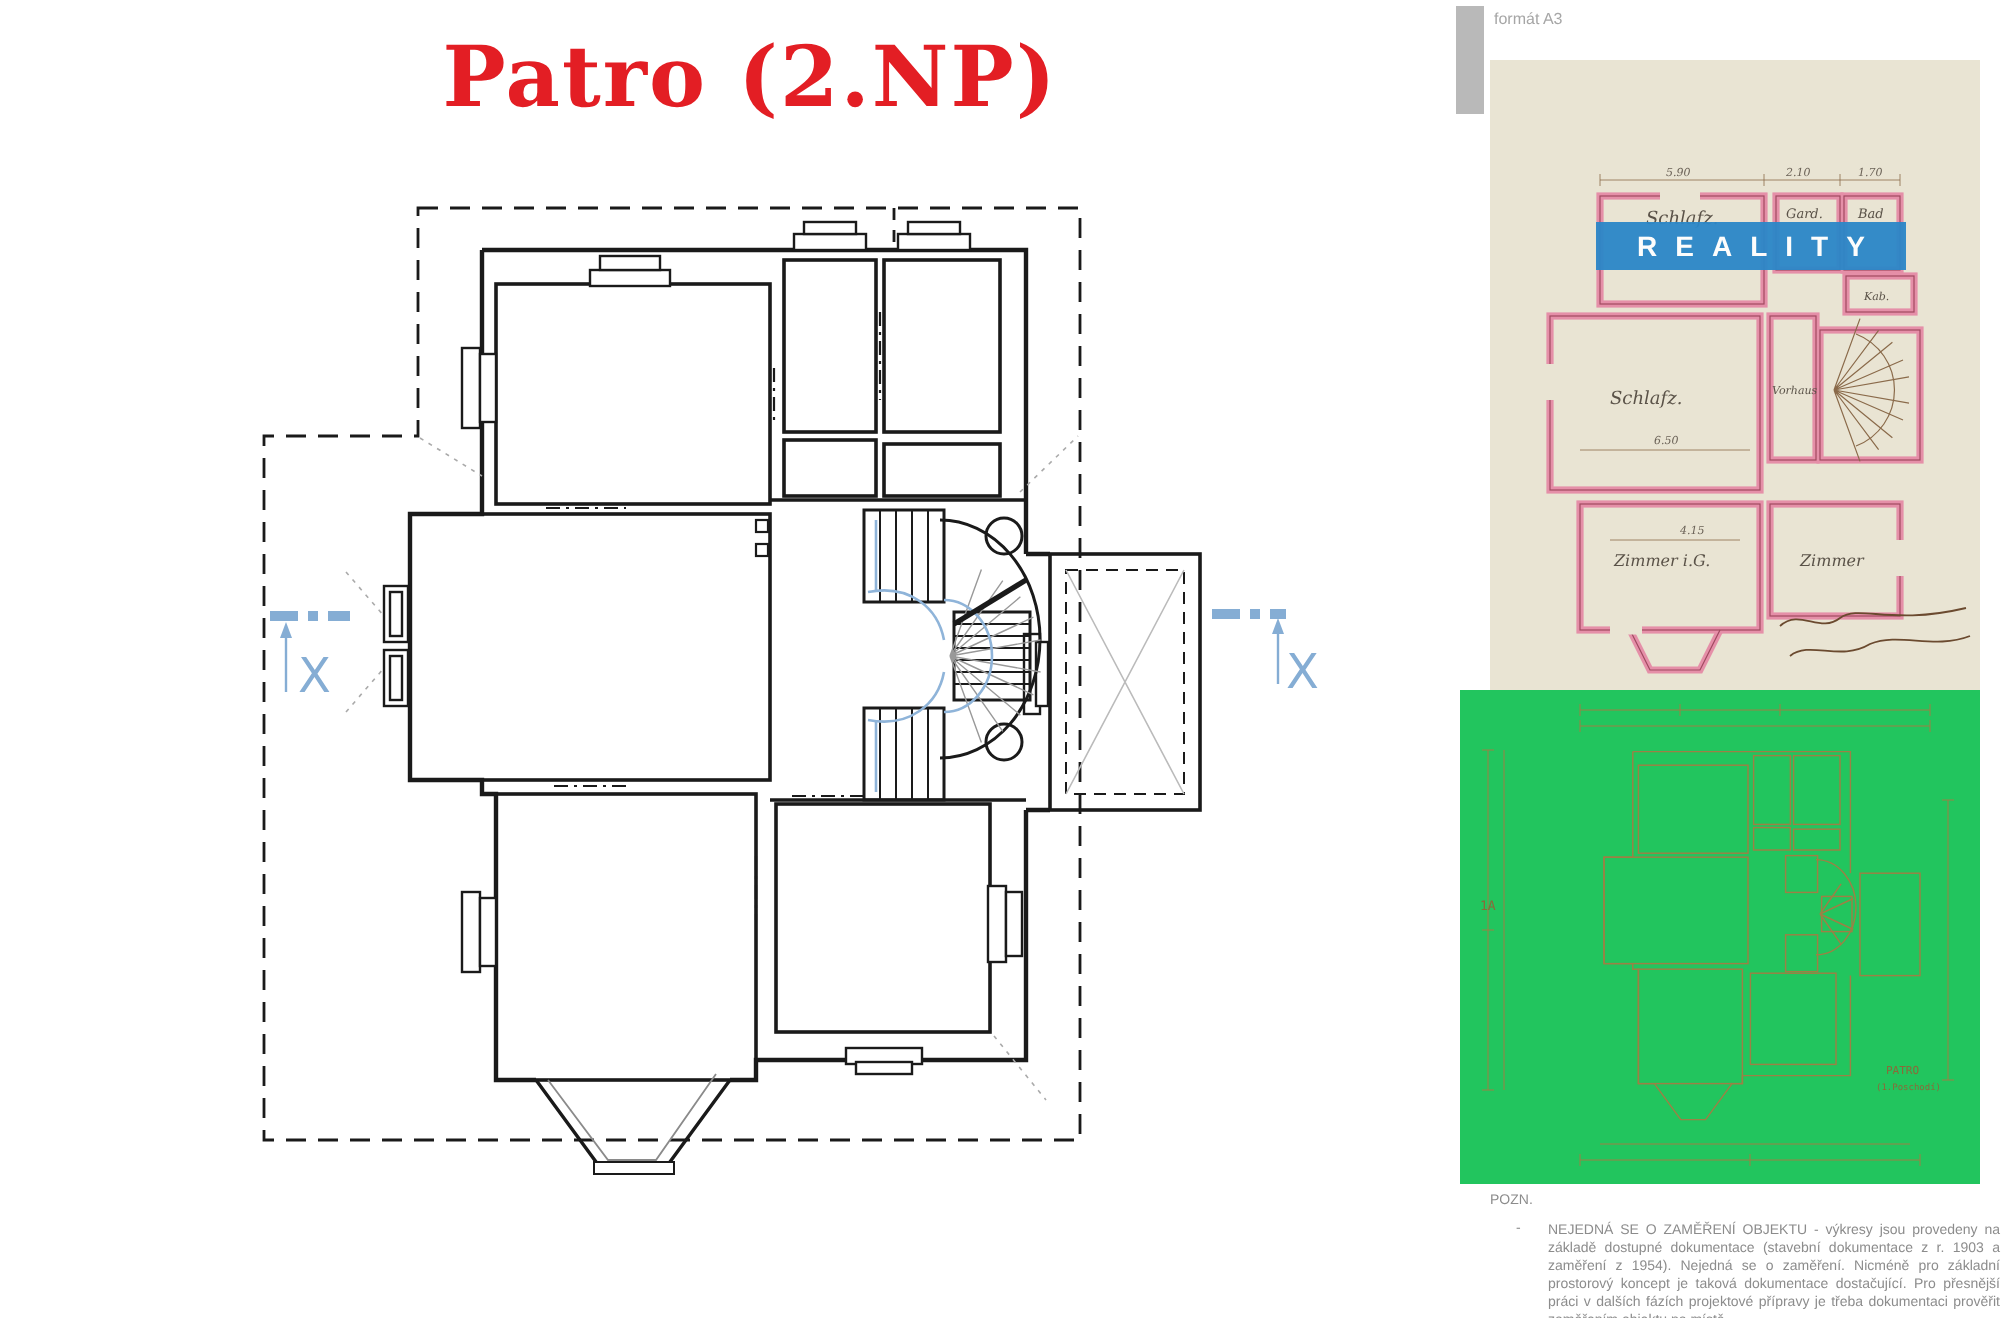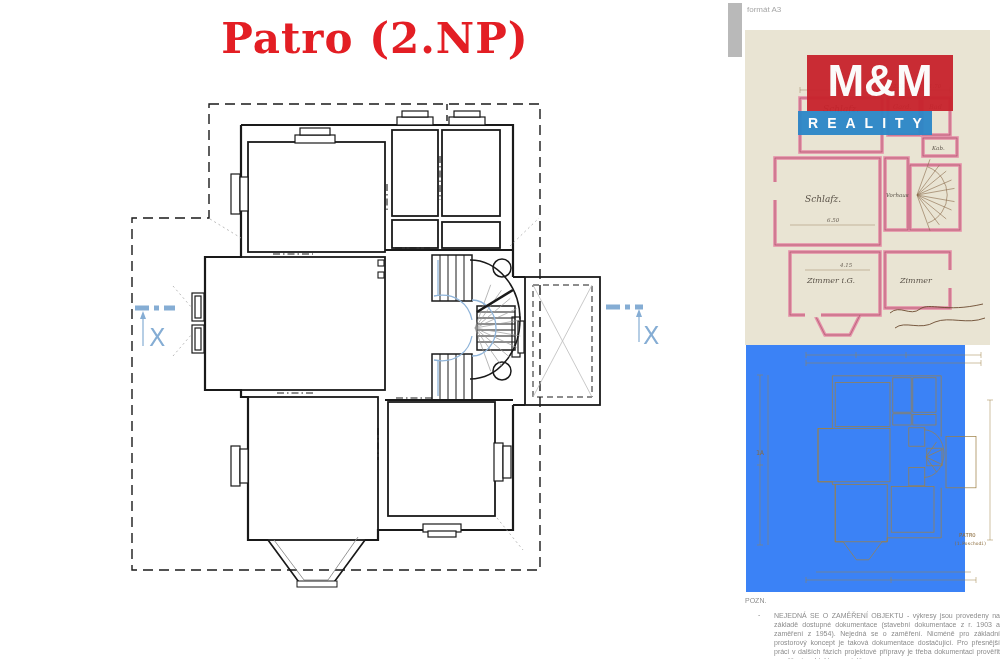--- a/index.html
+++ b/index.html
@@ -13,28 +13,28 @@
          color:#e31e24;letter-spacing:1px;}
 
   
   #main-plan{left:125px;top:88px;}
 
   
   #panel{left:728px;top:0;width:276px;height:659px;}
   #scroll-thumb{left:0;top:3px;width:14px;height:54px;background:#b9b9b9;}
   #format-label{left:19px;top:5px;font-size:8px;color:#a6a6a6;}
   #pink-plan{left:17px;top:30px;width:245px;height:315px;background:#e9e4d3;}
-  #yellow-plan{left:18px;top:345px;width:219px;height:247px;background:#3b82f6;}
+  #yellow-plan{left:2px;top:345px;width:260px;height:247px;background:#22c55e;}
 
   
   #logo{left:53px;top:25px;width:155px;height:80px;}
   #logo-top{position:absolute;left:9px;top:0;width:146px;height:56px;background:#c8232c;
             color:#fdfdfd;font-weight:bold;font-size:44px;text-align:center;line-height:52px;
             font-family:"Liberation Sans",sans-serif;opacity:.95;}
-  #logo-bottom{position:absolute;left:0;top:56px;width:134px;height:24px;background:#2b87c8;
+  #logo-bottom{position:absolute;left:0;top:56px;width:155px;height:24px;background:#2b87c8;
             color:#ffffff;font-weight:bold;font-size:14px;text-align:center;line-height:24px;
             letter-spacing:9px;text-indent:9px;opacity:.95;}
 
   
   #note-heading{left:17px;top:597px;font-size:7px;color:#8c8c8c;}
   #note-bullet{left:30px;top:611px;font-size:7px;color:#8c8c8c;}
   #note-body{left:46px;top:611px;width:226px;font-size:7px;line-height:9px;color:#8c8c8c;
              text-align:justify;}
 
   text.room{font-family:"DejaVu Serif",serif;font-style:italic;fill:#5a5248;}
@@ -242,21 +242,20 @@
         <text class="dim" x="95" y="237" font-size="5.5">4.15</text>
       </g>
 
       <g stroke="#6b4a2f" stroke-width="0.9" fill="none">
         <path d="M145,283 C155,274 165,287 175,279 C185,272 200,283 238,274"></path>
         <path d="M150,298 C160,290 175,301 190,292 C205,286 222,295 240,288"></path>
       </g>
     </svg>
     
     <div id="logo" class="abs">
-      <div id="logo-top">M&amp;M</div>
       <div id="logo-bottom">REALITY</div>
     </div>
   </div>
 
   <div id="yellow-plan" class="abs">
     <svg width="260" height="247" viewBox="0 0 260 247">
       <g transform="translate(40,16) scale(0.40)" stroke="#9d8045" stroke-width="1.8" fill="none">
         <path d="M116,37 H388 V189 M388,317 V442 H253 V452 H240 M143,452 H123 V309 H116 V302 H80 V169 H116 V37"></path>
         <rect x="123" y="54" width="137" height="110"></rect>
         <rect x="267" y="42" width="46" height="86"></rect>

